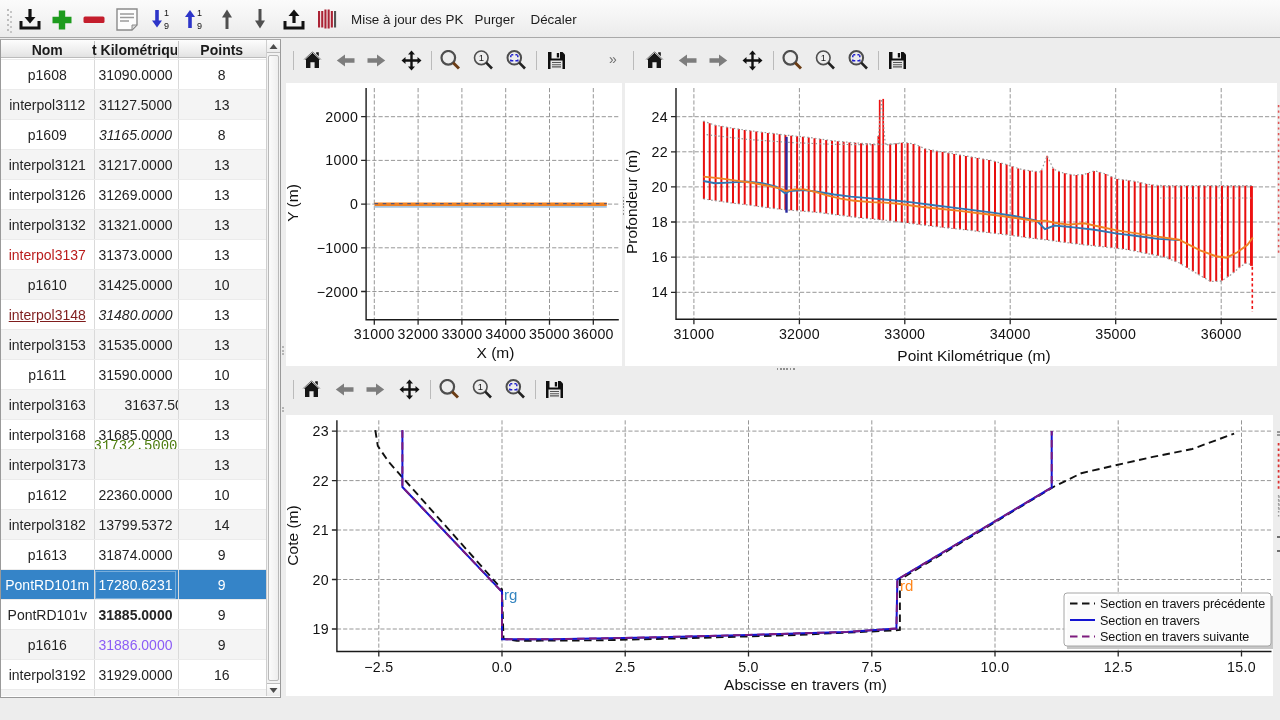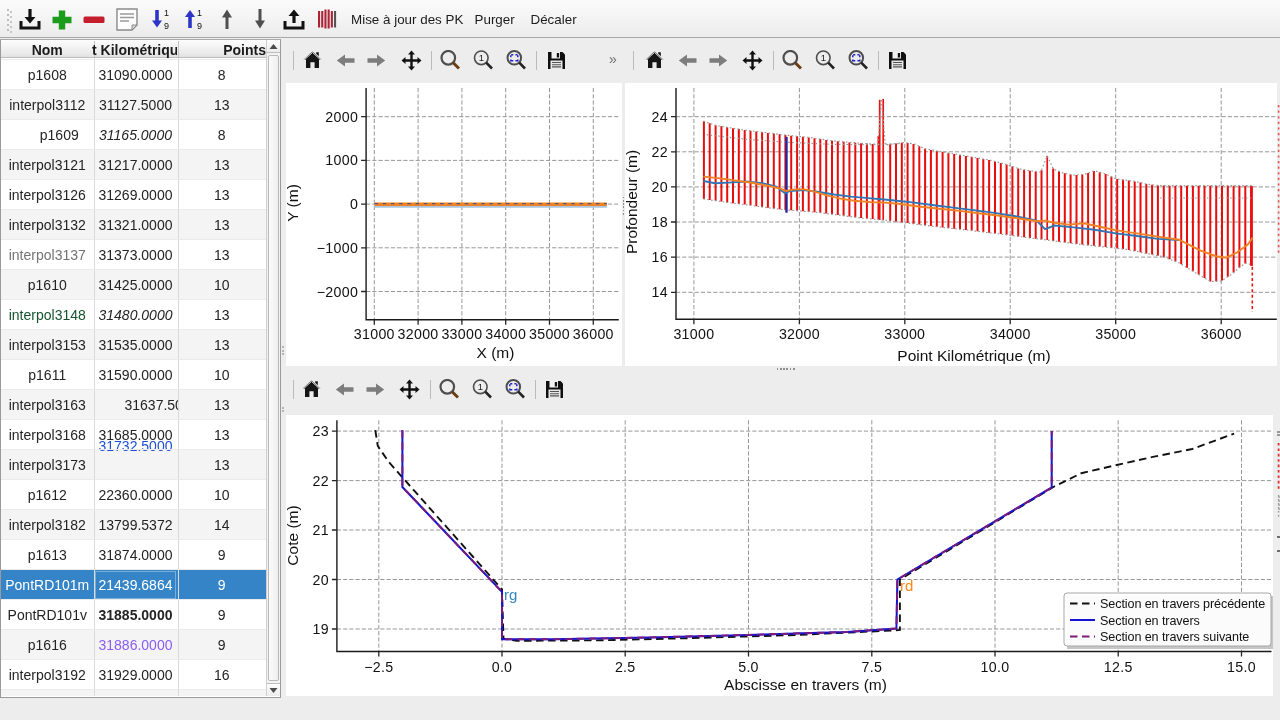--- a/index.html
+++ b/index.html
@@ -74,93 +74,93 @@
     <div class="mtxt" style="left:351px">Mise à jour des PK</div>
     <div class="mtxt" style="left:474.5px">Purger</div>
     <div class="mtxt" style="left:530.5px">Décaler</div>
   </div>
 <div class="abs" style="left:0px;top:39px;width:281px;height:659px;background:#fff;border:1px solid #9a9a9a;border-top:1px solid #aaa;"></div>
 <div class="abs" style="left:1px;top:40px;width:265px;height:18px;background:linear-gradient(#fdfdfd,#ececec 70%,#e2e2e2);border-bottom:1px solid #bcbcbc;"></div>
 <div class="abs" style="left:93.5px;top:41px;width:1px;height:16px;background:#c3c3c3;"></div>
 <div class="abs" style="left:177.5px;top:41px;width:1px;height:16px;background:#c3c3c3;"></div>
 <div class="abs htxt" style="left:1px;top:42px;width:92.5px;font-size:14px;font-weight:bold;color:#1b1b1b;text-align:center;">Nom</div>
 <div class="abs htxt" style="left:92.0px;top:42px;width:85.0px;font-size:14px;font-weight:bold;color:#1b1b1b;overflow:hidden;white-space:nowrap;">t Kilométrique</div>
-<div class="abs htxt" style="left:177.5px;top:42px;width:88.5px;font-size:14px;font-weight:bold;color:#1b1b1b;text-align:right;">Points</div>
+<div class="abs htxt" style="left:177.5px;top:42px;width:88.5px;font-size:14px;font-weight:bold;color:#1b1b1b;text-align:center;">Points</div>
 <div class="abs" style="left:1px;top:59.5px;width:265px;height:30px;background:#ffffff;"></div>
 <div class="tblcell" style="left:1px;top:59.5px;width:92.5px;color:#242424;">p1608</div>
 <div class="tblcell" style="left:93.5px;top:59.5px;width:84.0px;color:#242424;">31090.0000</div>
 <div class="tblcell" style="left:177.5px;top:59.5px;width:88.5px;color:#242424;">8</div>
 <div class="abs" style="left:1px;top:89.5px;width:265px;height:30px;background:#f4f4f4;"></div>
 <div class="tblcell" style="left:1px;top:89.5px;width:92.5px;color:#242424;">interpol3112</div>
 <div class="tblcell" style="left:93.5px;top:89.5px;width:84.0px;color:#242424;">31127.5000</div>
 <div class="tblcell" style="left:177.5px;top:89.5px;width:88.5px;color:#242424;">13</div>
 <div class="abs" style="left:1px;top:119.5px;width:265px;height:30px;background:#ffffff;"></div>
-<div class="tblcell" style="left:1px;top:119.5px;width:92.5px;color:#242424;margin-left:12px;">p1609</div>
+<div class="tblcell" style="left:1px;top:119.5px;width:92.5px;color:#242424;">p1609</div>
 <div class="tblcell" style="left:93.5px;top:119.5px;width:84.0px;color:#242424;font-style:italic;">31165.0000</div>
 <div class="tblcell" style="left:177.5px;top:119.5px;width:88.5px;color:#242424;">8</div>
 <div class="abs" style="left:1px;top:149.5px;width:265px;height:30px;background:#f4f4f4;"></div>
 <div class="tblcell" style="left:1px;top:149.5px;width:92.5px;color:#242424;">interpol3121</div>
 <div class="tblcell" style="left:93.5px;top:149.5px;width:84.0px;color:#242424;">31217.0000</div>
 <div class="tblcell" style="left:177.5px;top:149.5px;width:88.5px;color:#242424;">13</div>
 <div class="abs" style="left:1px;top:179.5px;width:265px;height:30px;background:#ffffff;"></div>
 <div class="tblcell" style="left:1px;top:179.5px;width:92.5px;color:#242424;">interpol3126</div>
 <div class="tblcell" style="left:93.5px;top:179.5px;width:84.0px;color:#242424;">31269.0000</div>
 <div class="tblcell" style="left:177.5px;top:179.5px;width:88.5px;color:#242424;">13</div>
 <div class="abs" style="left:1px;top:209.5px;width:265px;height:30px;background:#f4f4f4;"></div>
 <div class="tblcell" style="left:1px;top:209.5px;width:92.5px;color:#242424;">interpol3132</div>
 <div class="tblcell" style="left:93.5px;top:209.5px;width:84.0px;color:#242424;">31321.0000</div>
 <div class="tblcell" style="left:177.5px;top:209.5px;width:88.5px;color:#242424;">13</div>
 <div class="abs" style="left:1px;top:239.5px;width:265px;height:30px;background:#ffffff;"></div>
-<div class="tblcell" style="left:1px;top:239.5px;width:92.5px;color:#737373;">interpol3137</div>
+<div class="tblcell" style="left:1px;top:239.5px;width:92.5px;color:#b91c1c;">interpol3137</div>
 <div class="tblcell" style="left:93.5px;top:239.5px;width:84.0px;color:#242424;">31373.0000</div>
 <div class="tblcell" style="left:177.5px;top:239.5px;width:88.5px;color:#242424;">13</div>
 <div class="abs" style="left:1px;top:269.5px;width:265px;height:30px;background:#f4f4f4;"></div>
 <div class="tblcell" style="left:1px;top:269.5px;width:92.5px;color:#242424;">p1610</div>
 <div class="tblcell" style="left:93.5px;top:269.5px;width:84.0px;color:#242424;">31425.0000</div>
 <div class="tblcell" style="left:177.5px;top:269.5px;width:88.5px;color:#242424;">10</div>
 <div class="abs" style="left:1px;top:299.5px;width:265px;height:30px;background:#ffffff;"></div>
-<div class="tblcell" style="left:1px;top:299.5px;width:92.5px;color:#14532d;">interpol3148</div>
+<div class="tblcell" style="left:1px;top:299.5px;width:92.5px;color:#7f1d1d;text-decoration:underline;">interpol3148</div>
 <div class="tblcell" style="left:93.5px;top:299.5px;width:84.0px;color:#242424;font-style:italic;">31480.0000</div>
 <div class="tblcell" style="left:177.5px;top:299.5px;width:88.5px;color:#242424;">13</div>
 <div class="abs" style="left:1px;top:329.5px;width:265px;height:30px;background:#f4f4f4;"></div>
 <div class="tblcell" style="left:1px;top:329.5px;width:92.5px;color:#242424;">interpol3153</div>
 <div class="tblcell" style="left:93.5px;top:329.5px;width:84.0px;color:#242424;">31535.0000</div>
 <div class="tblcell" style="left:177.5px;top:329.5px;width:88.5px;color:#242424;">13</div>
 <div class="abs" style="left:1px;top:359.5px;width:265px;height:30px;background:#ffffff;"></div>
 <div class="tblcell" style="left:1px;top:359.5px;width:92.5px;color:#242424;">p1611</div>
 <div class="tblcell" style="left:93.5px;top:359.5px;width:84.0px;color:#242424;">31590.0000</div>
 <div class="tblcell" style="left:177.5px;top:359.5px;width:88.5px;color:#242424;">10</div>
 <div class="abs" style="left:1px;top:389.5px;width:265px;height:30px;background:#f4f4f4;"></div>
 <div class="tblcell" style="left:1px;top:389.5px;width:92.5px;color:#242424;">interpol3163</div>
 <div class="tblcell" style="left:93.5px;top:389.5px;width:84.0px;color:#242424;padding-left:31px;">31637.5000</div>
 <div class="tblcell" style="left:177.5px;top:389.5px;width:88.5px;color:#242424;">13</div>
 <div class="abs" style="left:1px;top:419.5px;width:265px;height:30px;background:#ffffff;"></div>
 <div class="tblcell" style="left:1px;top:419.5px;width:92.5px;color:#242424;">interpol3168</div>
 <div class="tblcell" style="left:93.5px;top:419.5px;width:84.0px;color:#242424;">31685.0000</div>
 <div class="tblcell" style="left:177.5px;top:419.5px;width:88.5px;color:#242424;">13</div>
 <div class="abs" style="left:1px;top:449.5px;width:265px;height:30px;background:#f4f4f4;"></div>
 <div class="tblcell" style="left:1px;top:449.5px;width:92.5px;color:#242424;">interpol3173</div>
-<div class="tblcell" style="left:93.5px;top:431px;width:84.0px;color:#1d4ed8;">31732.5000</div>
+<div class="tblcell" style="left:93.5px;top:431px;width:84.0px;color:#4d7c0f;font-family:Liberation Mono, monospace;">31732.5000</div>
 <div class="tblcell" style="left:177.5px;top:449.5px;width:88.5px;color:#242424;">13</div>
 <div class="abs" style="left:1px;top:479.5px;width:265px;height:30px;background:#ffffff;"></div>
 <div class="tblcell" style="left:1px;top:479.5px;width:92.5px;color:#242424;">p1612</div>
 <div class="tblcell" style="left:93.5px;top:479.5px;width:84.0px;color:#242424;">22360.0000</div>
 <div class="tblcell" style="left:177.5px;top:479.5px;width:88.5px;color:#242424;">10</div>
 <div class="abs" style="left:1px;top:509.5px;width:265px;height:30px;background:#f4f4f4;"></div>
 <div class="tblcell" style="left:1px;top:509.5px;width:92.5px;color:#242424;">interpol3182</div>
 <div class="tblcell" style="left:93.5px;top:509.5px;width:84.0px;color:#242424;">13799.5372</div>
 <div class="tblcell" style="left:177.5px;top:509.5px;width:88.5px;color:#242424;">14</div>
 <div class="abs" style="left:1px;top:539.5px;width:265px;height:30px;background:#ffffff;"></div>
 <div class="tblcell" style="left:1px;top:539.5px;width:92.5px;color:#242424;">p1613</div>
 <div class="tblcell" style="left:93.5px;top:539.5px;width:84.0px;color:#242424;">31874.0000</div>
 <div class="tblcell" style="left:177.5px;top:539.5px;width:88.5px;color:#242424;">9</div>
 <div class="abs" style="left:1px;top:569.5px;width:265px;height:30px;background:#3584c8;"></div>
 <div class="abs" style="left:95.0px;top:570.5px;width:81.0px;height:28px;border:1px solid #79aedb;"></div>
 <div class="tblcell" style="left:1px;top:569.5px;width:92.5px;color:#ffffff;">PontRD101m</div>
-<div class="tblcell" style="left:93.5px;top:569.5px;width:84.0px;color:#ffffff;">21439.6864</div>
+<div class="tblcell" style="left:93.5px;top:569.5px;width:84.0px;color:#ffffff;">17280.6231</div>
 <div class="tblcell" style="left:177.5px;top:569.5px;width:88.5px;color:#ffffff;">9</div>
 <div class="abs" style="left:1px;top:599.5px;width:265px;height:30px;background:#ffffff;"></div>
 <div class="tblcell" style="left:1px;top:599.5px;width:92.5px;color:#242424;">PontRD101v</div>
 <div class="tblcell" style="left:93.5px;top:599.5px;width:84.0px;color:#242424;font-weight:bold;">31885.0000</div>
 <div class="tblcell" style="left:177.5px;top:599.5px;width:88.5px;color:#242424;">9</div>
 <div class="abs" style="left:1px;top:629.5px;width:265px;height:30px;background:#f4f4f4;"></div>
 <div class="tblcell" style="left:1px;top:629.5px;width:92.5px;color:#242424;">p1616</div>
 <div class="tblcell" style="left:93.5px;top:629.5px;width:84.0px;color:#8b5cf6;">31886.0000</div>
 <div class="tblcell" style="left:177.5px;top:629.5px;width:88.5px;color:#242424;">9</div>
 <div class="abs" style="left:1px;top:659.5px;width:265px;height:30px;background:#ffffff;"></div>

